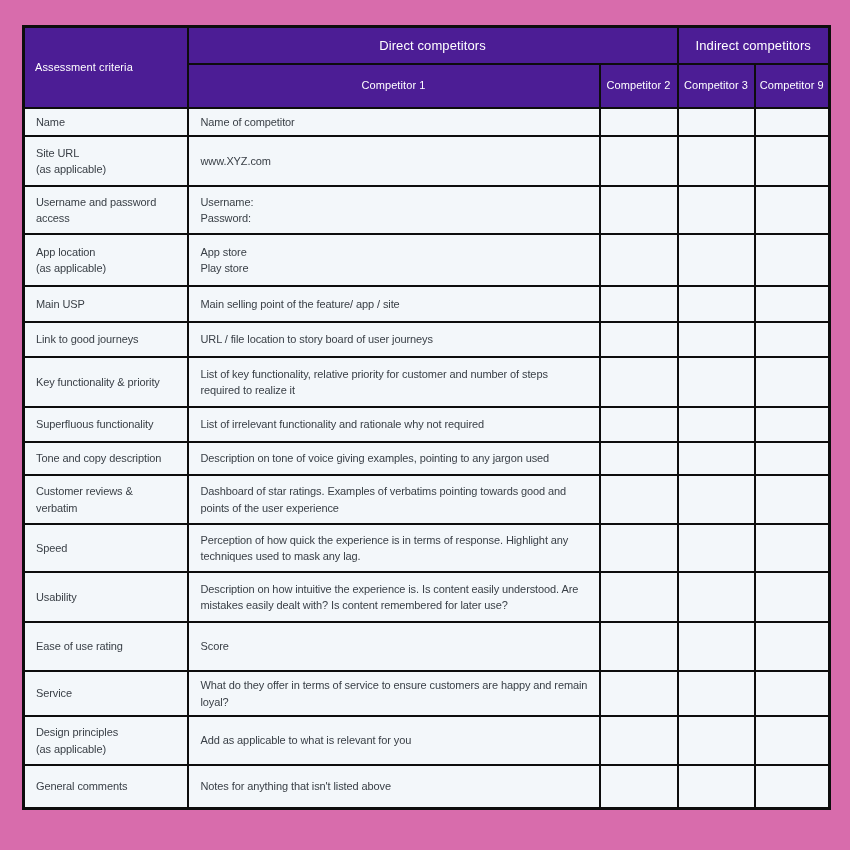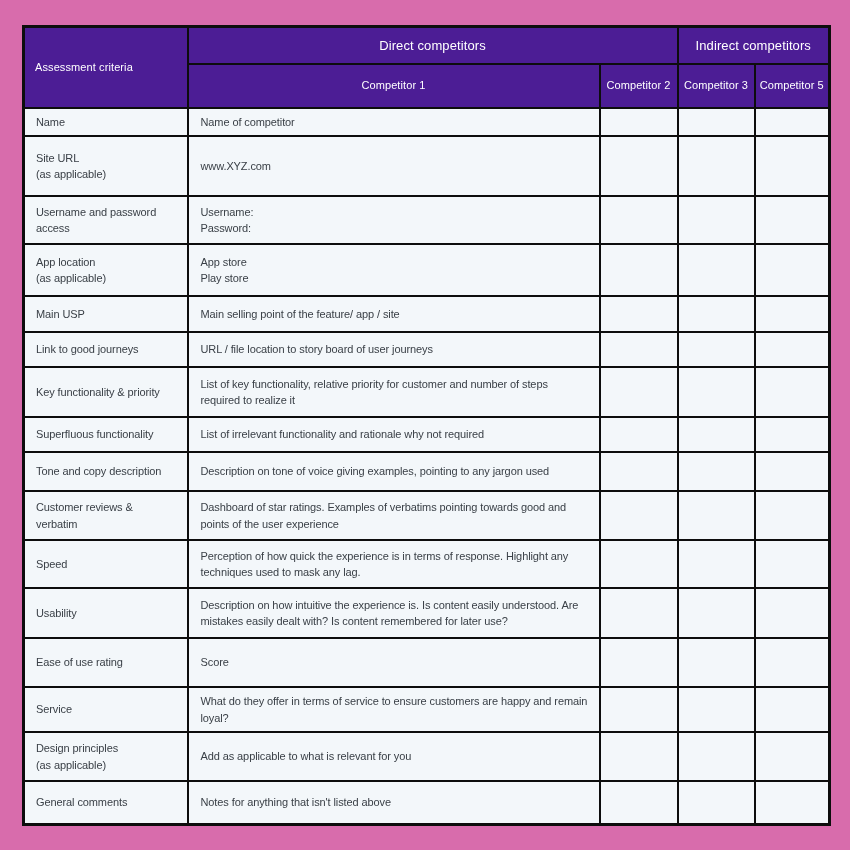--- a/index.html
+++ b/index.html
@@ -62,32 +62,32 @@
   <thead>
     <tr>
       <th class="crit-h" rowspan="2">Assessment criteria</th>
       <th class="group-h" colspan="2">Direct competitors</th>
       <th class="group-h" colspan="2">Indirect competitors</th>
     </tr>
     <tr>
       <th class="comp-h">Competitor 1</th>
       <th class="comp-h">Competitor 2</th>
       <th class="comp-h">Competitor 3</th>
-      <th class="comp-h">Competitor 5</th>
+      <th class="comp-h">Competitor 9</th>
     </tr>
   </thead>
   <tbody>
     <tr style="height:22px">
       <td class="crit">Name</td>
       <td class="ex">Name of competitor</td>
       <td class="empty"></td>
       <td class="empty"></td>
       <td class="empty"></td>
     </tr>
-    <tr style="height:60px">
+    <tr style="height:50px">
       <td class="crit">Site URL
 (as applicable)</td>
       <td class="ex">www.XYZ.com</td>
       <td class="empty"></td>
       <td class="empty"></td>
       <td class="empty"></td>
     </tr>
     <tr style="height:48px">
       <td class="crit">Username and password
 access</td>
@@ -127,21 +127,21 @@
       <td class="empty"></td>
       <td class="empty"></td>
     </tr>
     <tr style="height:35px">
       <td class="crit">Superfluous functionality</td>
       <td class="ex">List of irrelevant functionality and rationale why not required</td>
       <td class="empty"></td>
       <td class="empty"></td>
       <td class="empty"></td>
     </tr>
-    <tr style="height:39px">
+    <tr style="height:33px">
       <td class="crit">Tone and copy description</td>
       <td class="ex">Description on tone of voice giving examples, pointing to any jargon used</td>
       <td class="empty"></td>
       <td class="empty"></td>
       <td class="empty"></td>
     </tr>
     <tr style="height:49px">
       <td class="crit">Customer reviews &amp; verbatim</td>
       <td class="ex">Dashboard of star ratings. Examples of verbatims pointing towards good and points of the user experience</td>
       <td class="empty"></td>

